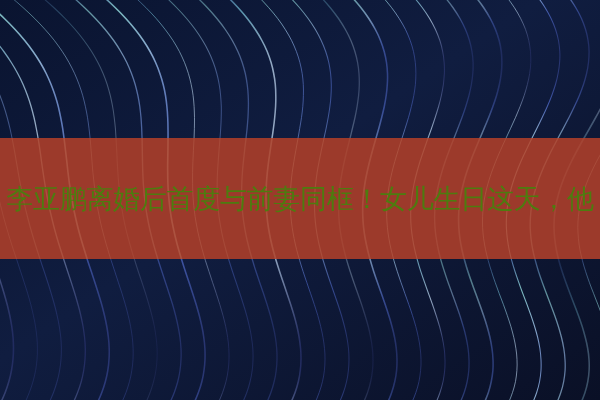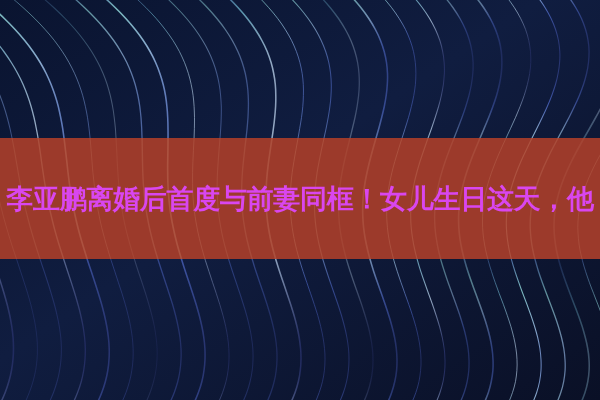--- a/index.html
+++ b/index.html
@@ -46,23 +46,23 @@
     width: 600px;
     height: 121px;
     display: flex;
     flex-direction: column;
     align-items: center;
     justify-content: center;
     box-sizing: border-box;
     padding: 0 6px;
   }
   .headline-line {
-    color: #d946ef;
+    color: #4d7c0f;
     font-size: 27px;
-    font-weight: bold;
+    font-weight: normal;
     line-height: 40px;
     letter-spacing: 0px;
     text-align: center;
     white-space: nowrap;
   }
   .headline-line.line-1 {
     letter-spacing: -0.3px;
   }
 </style>
 </head>

